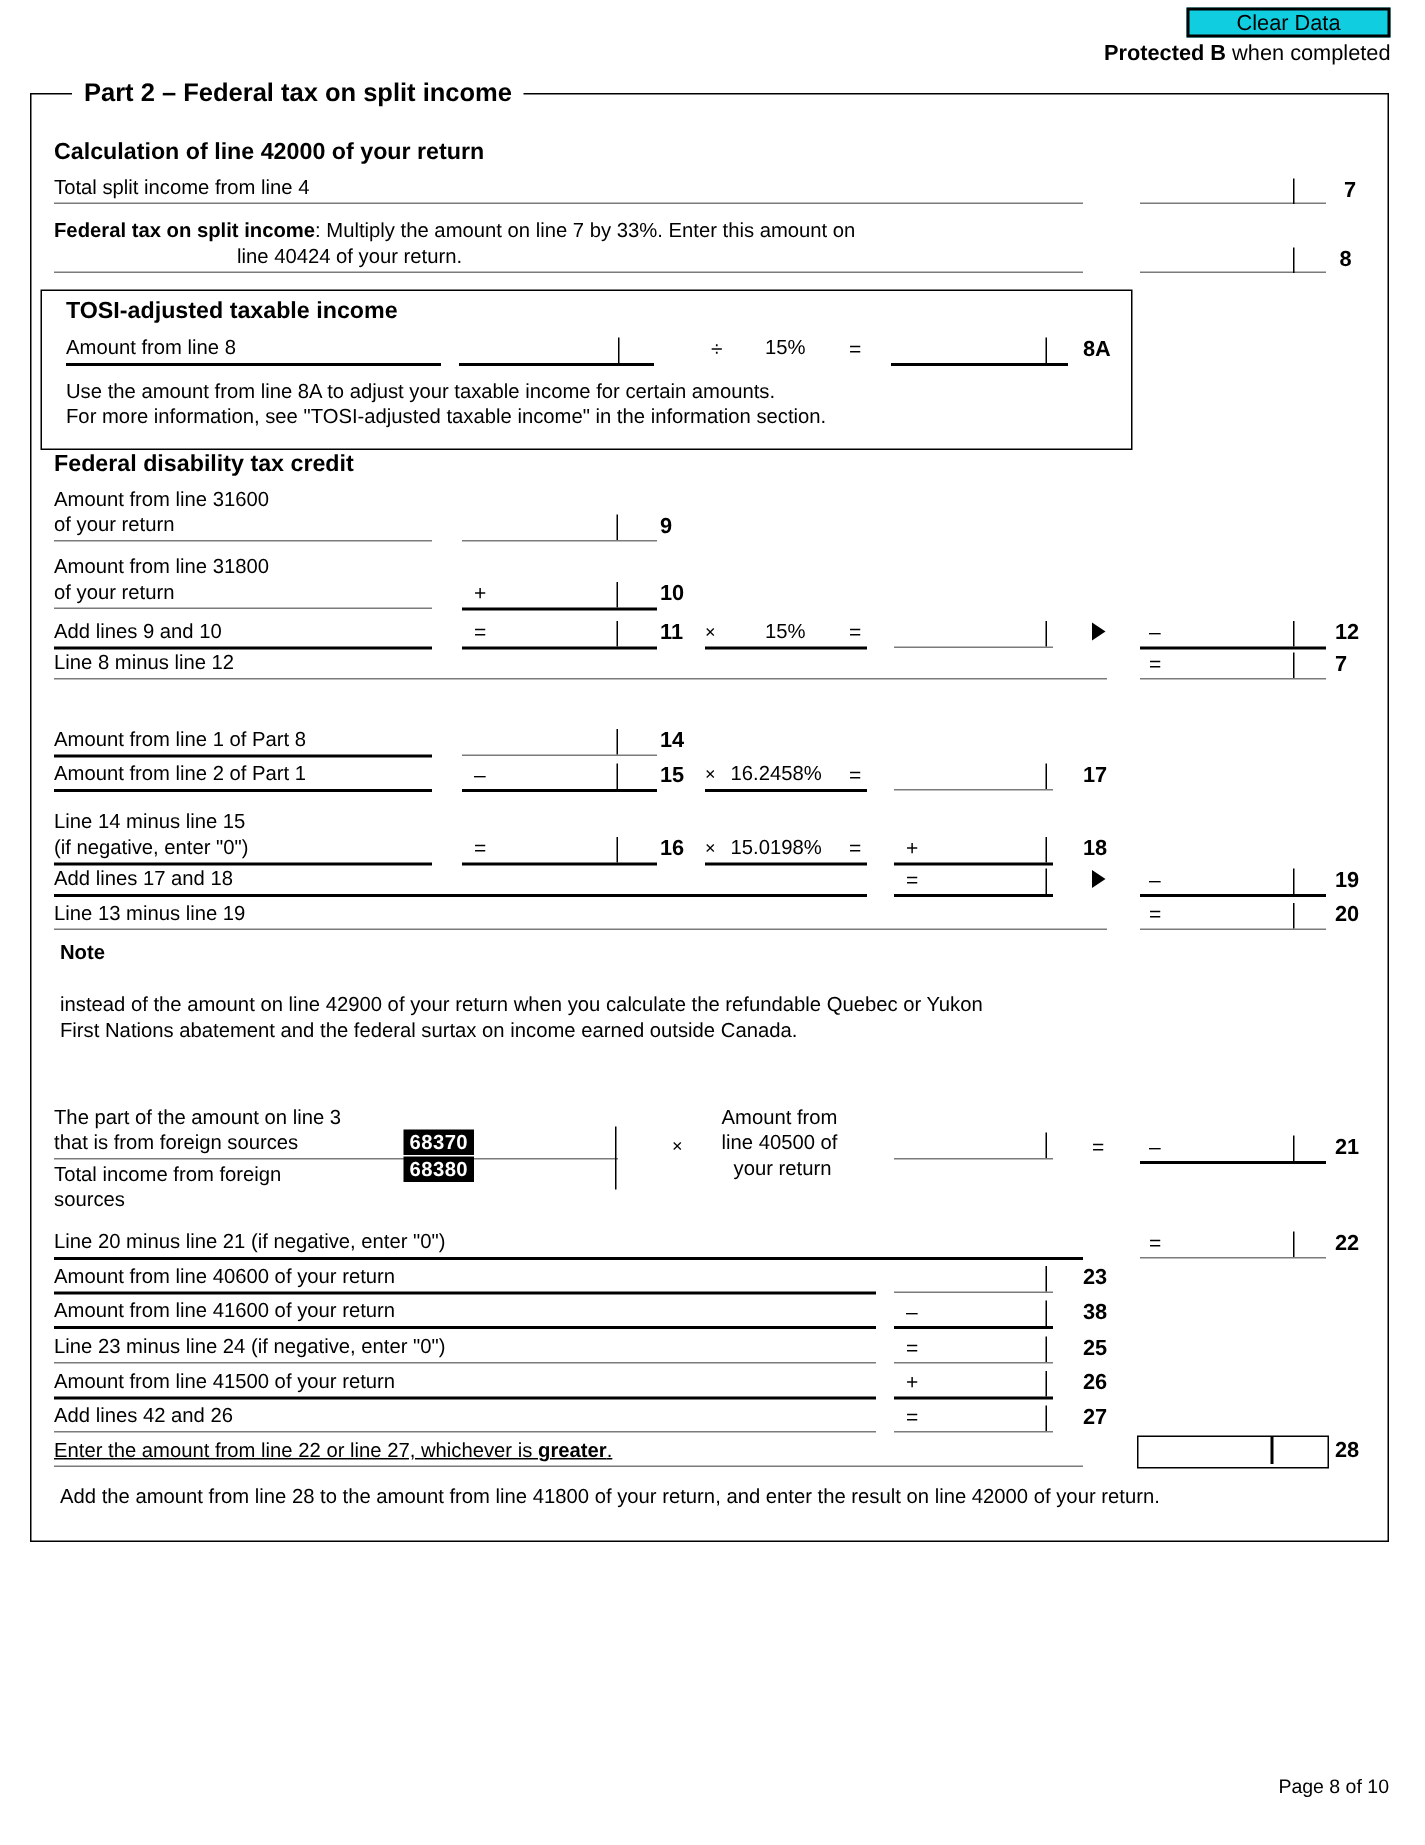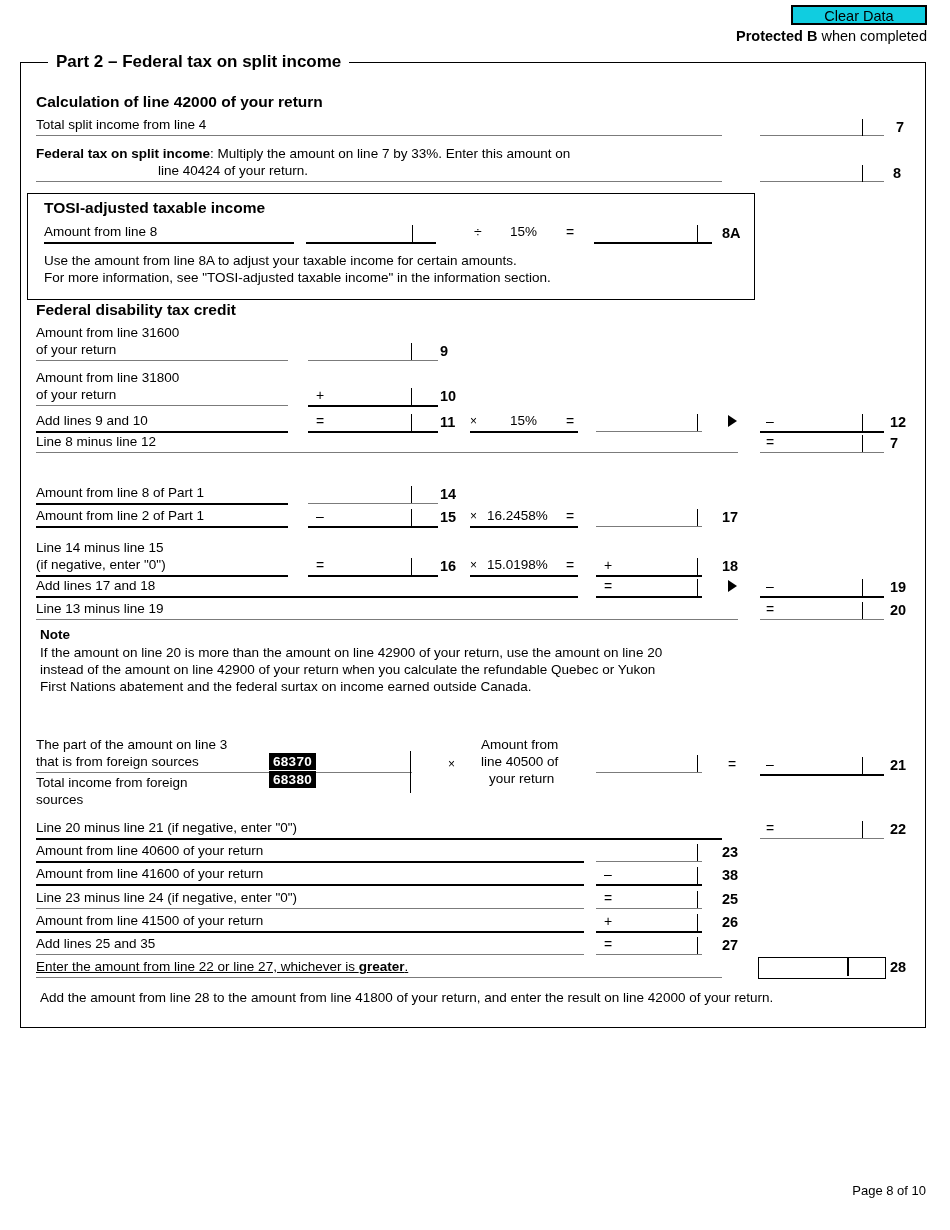--- a/index.html
+++ b/index.html
@@ -155,21 +155,21 @@
   <div class="num" style="left:890px;top:414px;">12</div>
 
   <div class="t" style="left:36px;top:434px;">Line 8 minus line 12</div>
   <div class="rule" style="left:36px;top:452px;width:702px;"></div>
   <div class="op" style="left:766px;top:434px;">=</div>
   <div class="rule" style="left:760px;top:452px;width:124px;"></div>
   <div class="tick" style="left:862px;top:435px;"></div>
   <div class="num" style="left:890px;top:435px;">7</div>
 
 
-  <div class="t" style="left:36px;top:485px;">Amount from line 8 of Part 1</div>
+  <div class="t" style="left:36px;top:485px;">Amount from line 1 of Part 8</div>
   <div class="rule-dark" style="left:36px;top:503px;width:252px;"></div>
   <div class="rule" style="left:308px;top:503px;width:130px;"></div>
   <div class="tick" style="left:411px;top:486px;"></div>
   <div class="num" style="left:440px;top:486px;">14</div>
 
   <div class="t" style="left:36px;top:508px;">Amount from line 2 of Part 1</div>
   <div class="rule-dark" style="left:36px;top:526px;width:252px;"></div>
   <div class="op" style="left:316px;top:508px;">–</div>
   <div class="rule-dark" style="left:308px;top:526px;width:130px;"></div>
   <div class="tick" style="left:411px;top:509px;"></div>
@@ -212,21 +212,20 @@
   <div class="num" style="left:890px;top:579px;">19</div>
 
   <div class="t" style="left:36px;top:601px;">Line 13 minus line 19</div>
   <div class="rule" style="left:36px;top:619px;width:702px;"></div>
   <div class="op" style="left:766px;top:601px;">=</div>
   <div class="rule" style="left:760px;top:619px;width:124px;"></div>
   <div class="tick" style="left:862px;top:602px;"></div>
   <div class="num" style="left:890px;top:602px;">20</div>
 
   <div class="t bold" style="left:40px;top:627px;">Note</div>
-  <div class="t" style="left:40px;top:645px;">If the amount on line 20 is more than the amount on line 42900 of your return, use the amount on line 20</div>
   <div class="t" style="left:40px;top:662px;">instead of the amount on line 42900 of your return when you calculate the refundable Quebec or Yukon</div>
   <div class="t" style="left:40px;top:679px;">First Nations abatement and the federal surtax on income earned outside Canada.</div>
 
 
   <div class="t" style="left:36px;top:737px;">The part of the amount on line 3</div>
   <div class="t" style="left:36px;top:754px;">that is from foreign sources</div>
   <div class="chip" style="left:269px;top:753px;">68370</div>
   <div class="rule" style="left:36px;top:772px;width:376px;"></div>
   <div class="t" style="left:36px;top:775px;">Total income from foreign</div>
   <div class="t" style="left:36px;top:792px;">sources</div>
@@ -273,21 +272,21 @@
   <div class="tick" style="left:697px;top:891px;"></div>
   <div class="num" style="left:722px;top:891px;">25</div>
 
   <div class="t" style="left:36px;top:913px;">Amount from line 41500 of your return</div>
   <div class="rule-dark" style="left:36px;top:931px;width:548px;"></div>
   <div class="op" style="left:604px;top:913px;">+</div>
   <div class="rule-dark" style="left:596px;top:931px;width:106px;"></div>
   <div class="tick" style="left:697px;top:914px;"></div>
   <div class="num" style="left:722px;top:914px;">26</div>
 
-  <div class="t" style="left:36px;top:936px;">Add lines 25 and 35</div>
+  <div class="t" style="left:36px;top:936px;">Add lines 42 and 26</div>
   <div class="rule" style="left:36px;top:954px;width:548px;"></div>
   <div class="op" style="left:604px;top:936px;">=</div>
   <div class="rule" style="left:596px;top:954px;width:106px;"></div>
   <div class="tick" style="left:697px;top:937px;"></div>
   <div class="num" style="left:722px;top:937px;">27</div>
 
   <div class="t" style="left:36px;top:959px;text-decoration:underline;"><span>Enter the amount from line 22 or line 27, whichever is </span><span class="bold">greater</span><span>.</span></div>
   <div class="rule" style="left:36px;top:977px;width:686px;"></div>
   <div class="box28">
       <div class="div"></div>

